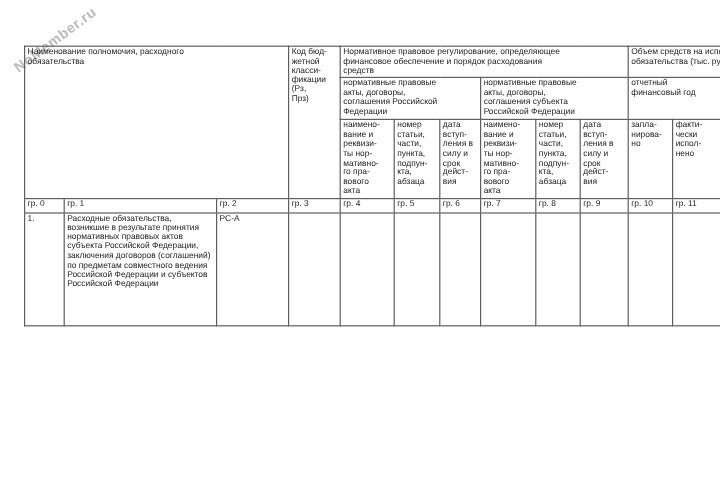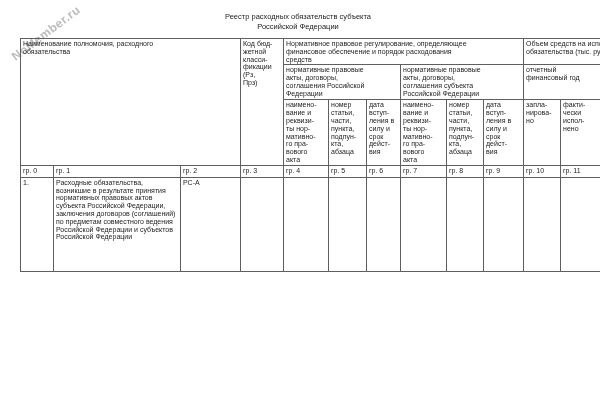--- a/index.html
+++ b/index.html
@@ -46,22 +46,20 @@
   td.center { text-align:center; }
   td.justify { text-align:justify; }
 </style>
 </head>
 <body>
 
 <div class="page">
 
   <div class="watermark">NoMember.ru</div>
 
-  <div class="doc-title">Реестр расходных обязательств субъекта
-Российской Федерации</div>
 
   <table class="reg">
     <colgroup>
       <col style="width:33px">
         <col style="width:127px">
         <col style="width:60px">
       <col style="width:43px">
         <col style="width:45px">
         <col style="width:38px">
       <col style="width:34px">

